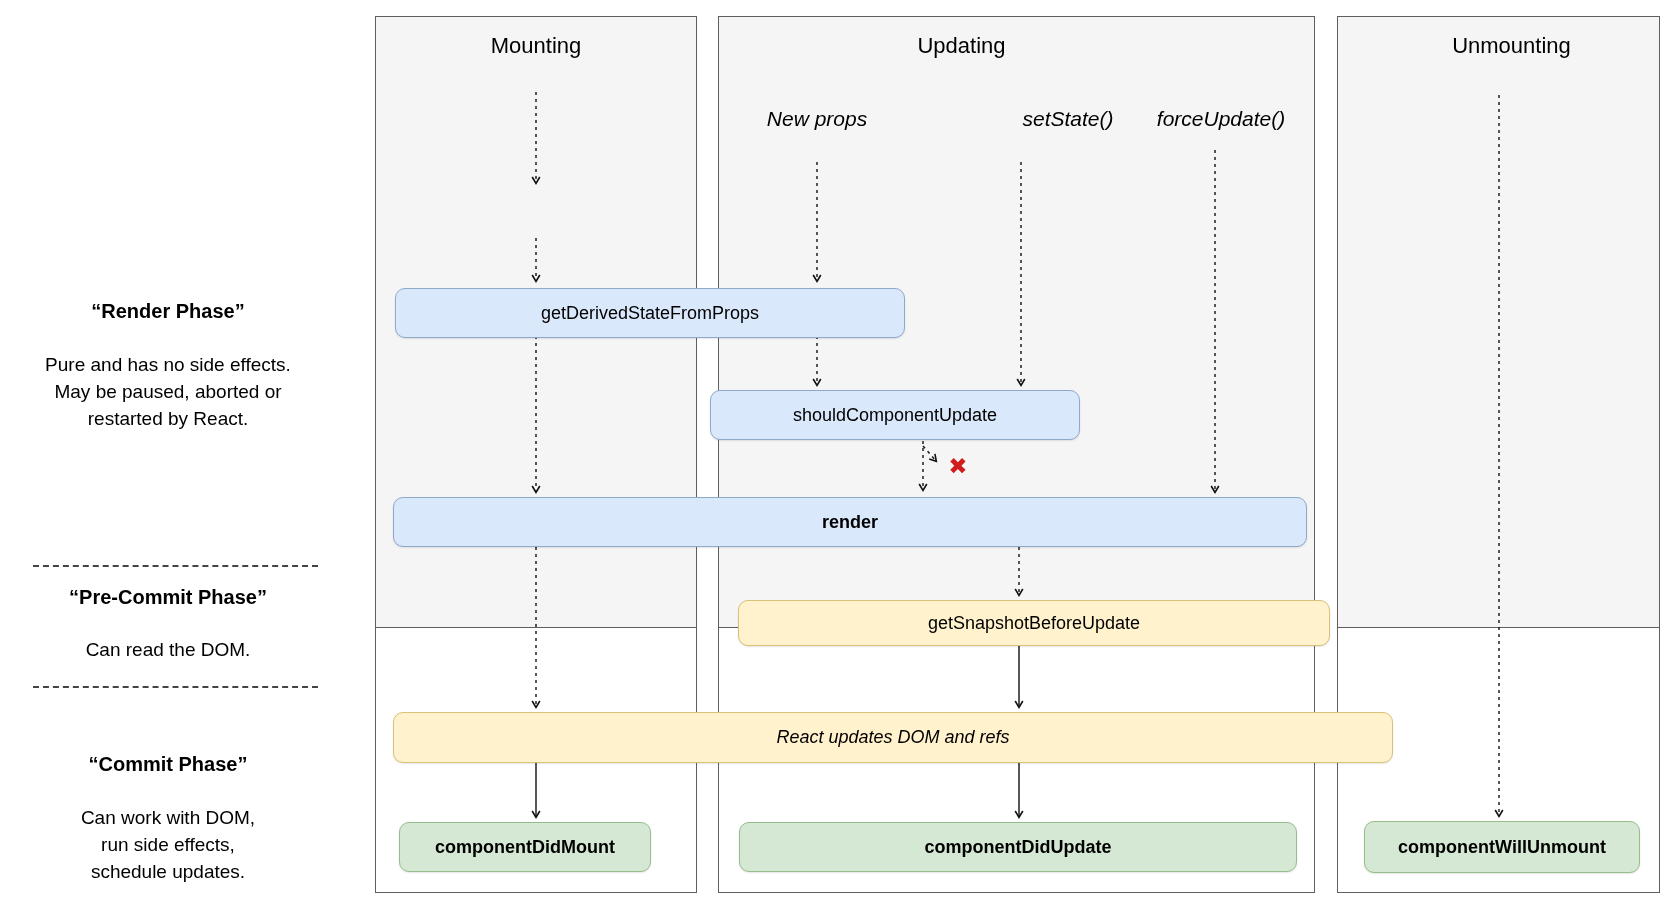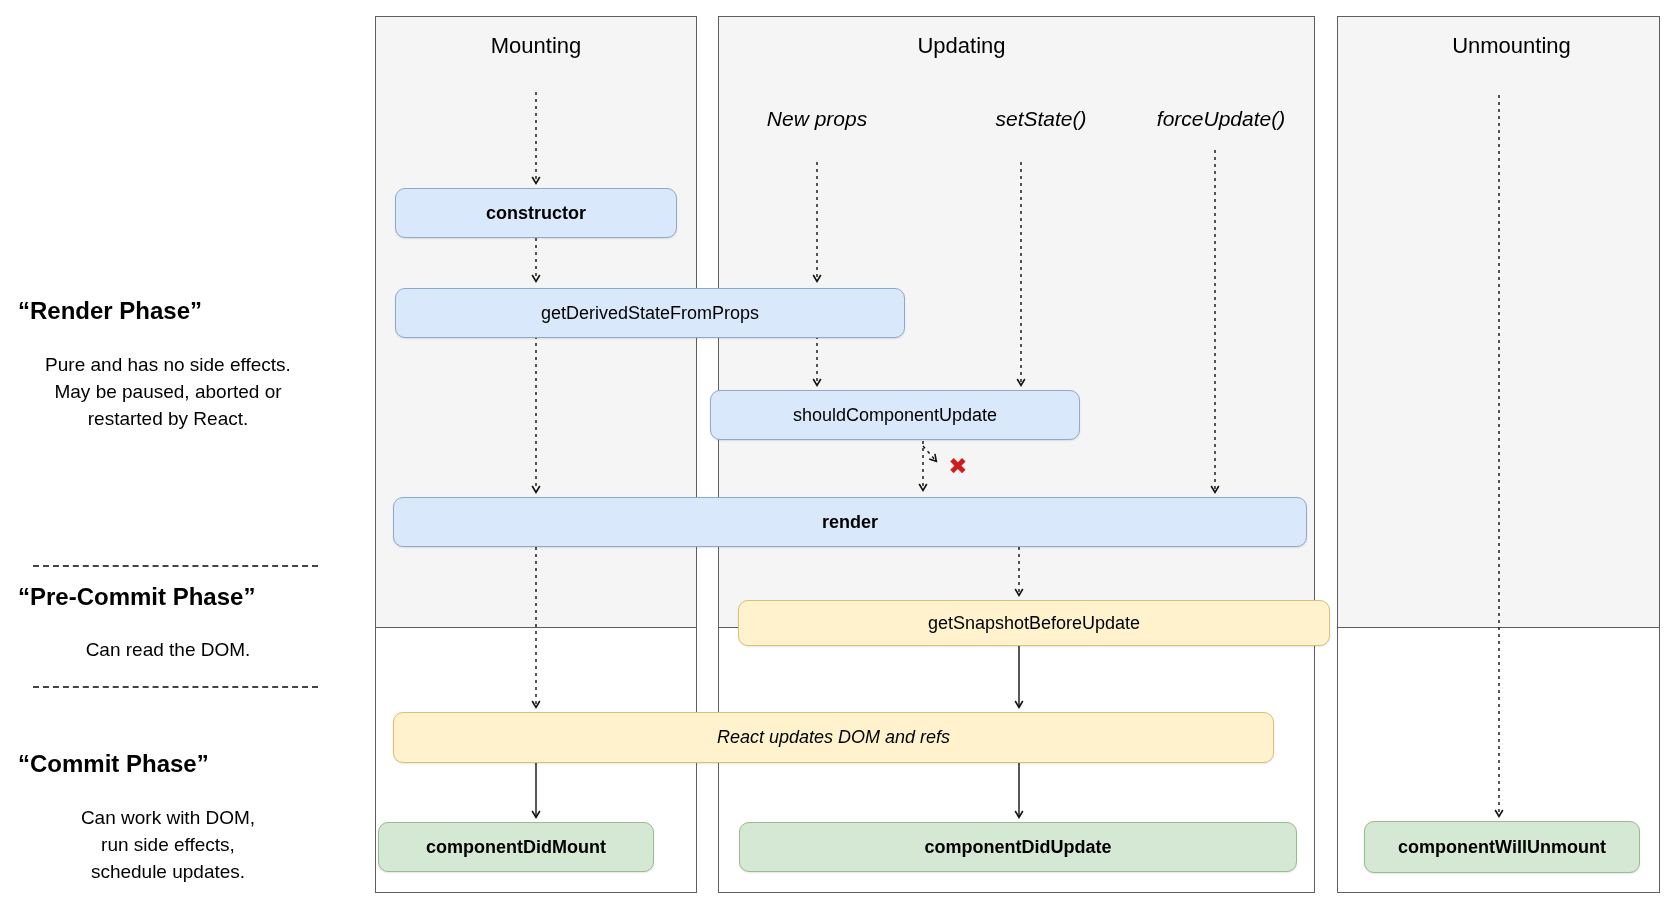--- a/index.html
+++ b/index.html
@@ -1,22 +1,22 @@
 <!DOCTYPE html>
 <html><head>
 <meta charset="utf-8">
 <style>
   html,body{margin:0;padding:0;background:#fff;}
   .canvas{
     position:relative;width:1674px;height:917px;background:#fff;
     font-family:"Liberation Sans","DejaVu Sans",sans-serif;color:#000;overflow:hidden;
   }
   
-  .phase-title{position:absolute;left:18px;width:300px;text-align:left;
-    font-size:24px;font-weight:bold;line-height:26px;}
+  .phase-title{position:absolute;left:18px;width:300px;text-align:center;
+    font-size:20px;font-weight:bold;line-height:26px;}
   .phase-desc{position:absolute;left:18px;width:300px;text-align:center;
     font-size:19px;line-height:27px;white-space:pre-line;}
   .divider{position:absolute;left:33px;width:285px;height:0;border-top:2px dashed #444;}
   
   .panel{position:absolute;border:1px solid #5f5f5f;box-sizing:border-box;}
   .panel.gray{background:#f5f5f5;}
   .panel.white{background:#ffffff;}
   .col-header{position:absolute;text-align:center;font-size:22px;font-weight:normal;}
   .trigger-label{position:absolute;transform:translateX(-50%);font-size:21px;font-style:italic;white-space:nowrap;text-align:right;}
   
@@ -59,21 +59,21 @@
   <div class="panel gray" style="left:718px;top:16px;width:597px;height:612px"></div>
   <div class="panel white" style="left:718px;top:627px;width:597px;height:266px"></div>
   <div class="panel gray" style="left:1337px;top:16px;width:323px;height:612px"></div>
   <div class="panel white" style="left:1337px;top:627px;width:323px;height:266px"></div>
 
   <div class="col-header" style="left:375px;top:33px;width:322px">Mounting</div>
   <div class="col-header" style="left:718px;top:33px;width:487px">Updating</div>
   <div class="col-header" style="left:1337px;top:33px;width:349px">Unmounting</div>
 
   <div class="trigger-label" style="left:817px;top:107px">New props</div>
-  <div class="trigger-label" style="left:1041px;top:107px">setState()</div>
+  <div class="trigger-label" style="left:1068px;top:107px">setState()</div>
   <div class="trigger-label" style="left:1221px;top:107px">forceUpdate()</div>
 
   <svg class="arrows" width="1674" height="917" viewBox="0 0 1674 917">
     <defs>
       <marker id="ah" markerWidth="11" markerHeight="11" refX="7.5" refY="5" orient="auto" markerUnits="userSpaceOnUse">
         <path d="M1.5,1.2 L8,5 L1.5,8.8" fill="none" stroke="#111" stroke-width="1.6"></path>
       </marker>
     </defs>
     <g stroke="#111" stroke-width="1.4" fill="none">
 
@@ -92,23 +92,22 @@
       <line x1="1019" y1="547" x2="1019" y2="595" stroke-dasharray="3,4" marker-end="url(#ah)"></line>
       <line x1="1019" y1="646" x2="1019" y2="707" marker-end="url(#ah)"></line>
       <line x1="1019" y1="763" x2="1019" y2="817" marker-end="url(#ah)"></line>
 
       <line x1="1499" y1="95" x2="1499" y2="816" stroke-dasharray="3,4" marker-end="url(#ah)"></line>
     </g>
   </svg>
 
   <div class="x-icon" style="left:958px;top:466px">✖</div>
 
-  <div class="box blue bold" style="left:395px;top:188px;width:282px;height:50px">constructor</div>
   <div class="box blue" style="left:395px;top:288px;width:510px;height:50px">getDerivedStateFromProps</div>
   <div class="box blue" style="left:710px;top:390px;width:370px;height:50px">shouldComponentUpdate</div>
   <div class="box blue bold" style="left:393px;top:497px;width:914px;height:50px">render</div>
   <div class="box yellow" style="left:738px;top:600px;width:592px;height:46px">getSnapshotBeforeUpdate</div>
-  <div class="box yellow italic" style="left:393px;top:712px;width:881px;height:51px">React updates DOM and refs</div>
-  <div class="box green bold" style="left:378px;top:822px;width:276px;height:50px">componentDidMount</div>
+  <div class="box yellow italic" style="left:393px;top:712px;width:1000px;height:51px">React updates DOM and refs</div>
+  <div class="box green bold" style="left:399px;top:822px;width:252px;height:50px">componentDidMount</div>
   <div class="box green bold" style="left:739px;top:822px;width:558px;height:50px">componentDidUpdate</div>
   <div class="box green bold" style="left:1364px;top:821px;width:276px;height:52px">componentWillUnmount</div>
 
 </div>
 
 </body></html>

